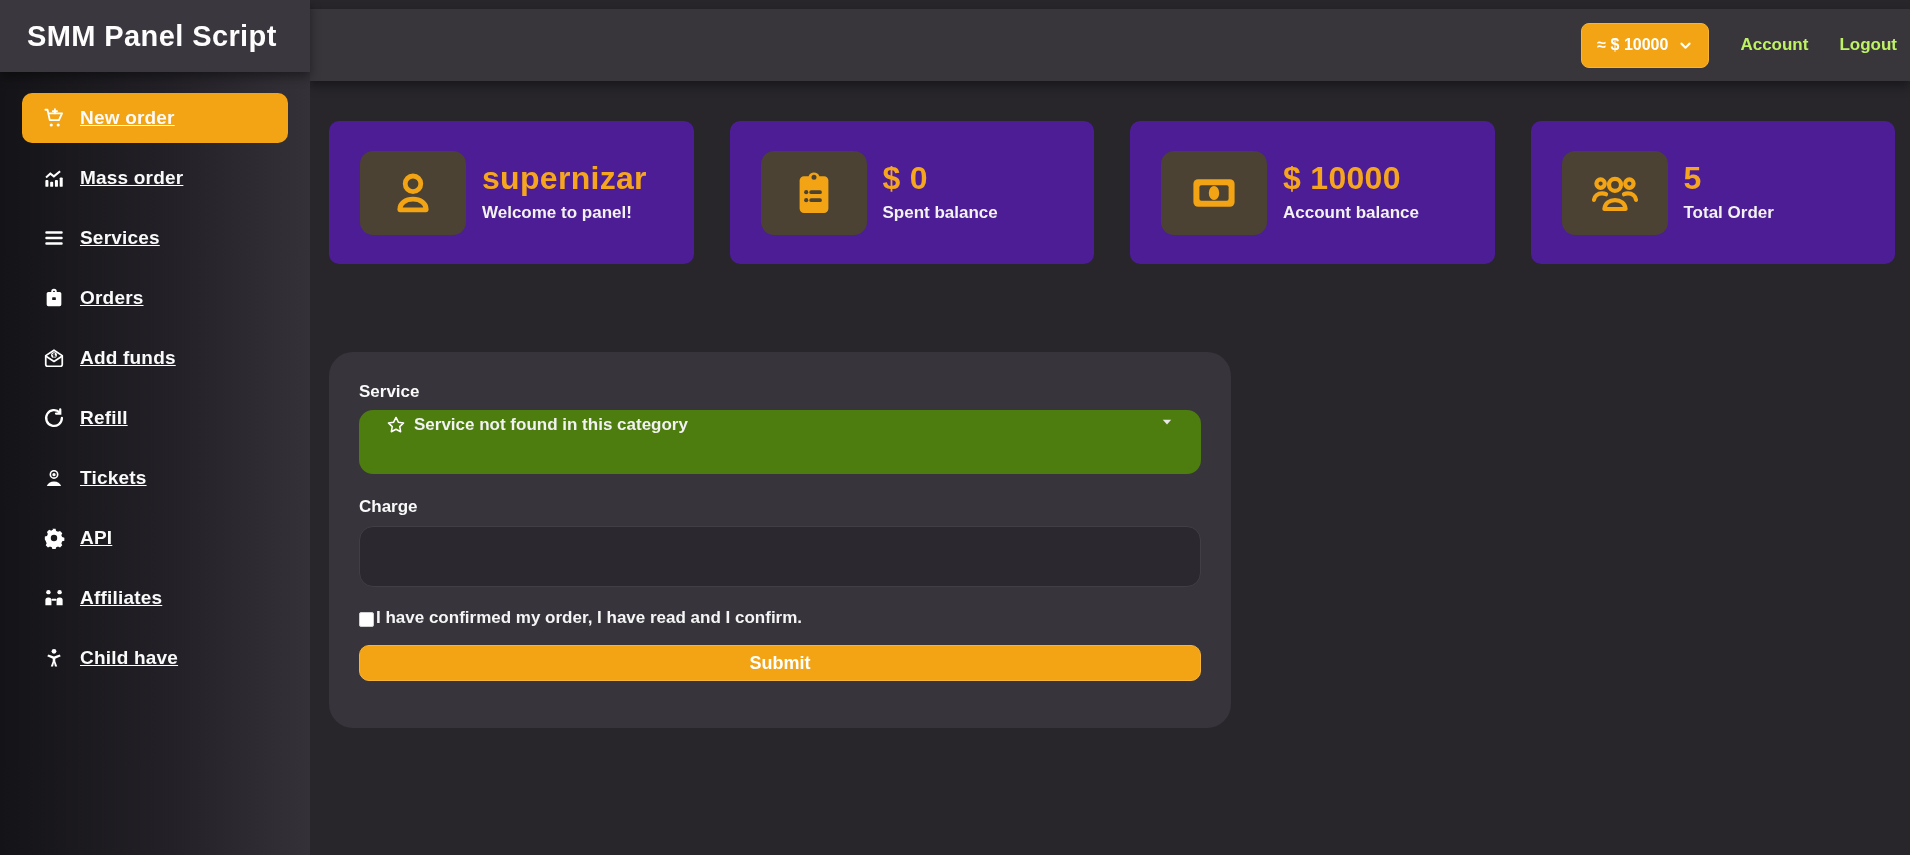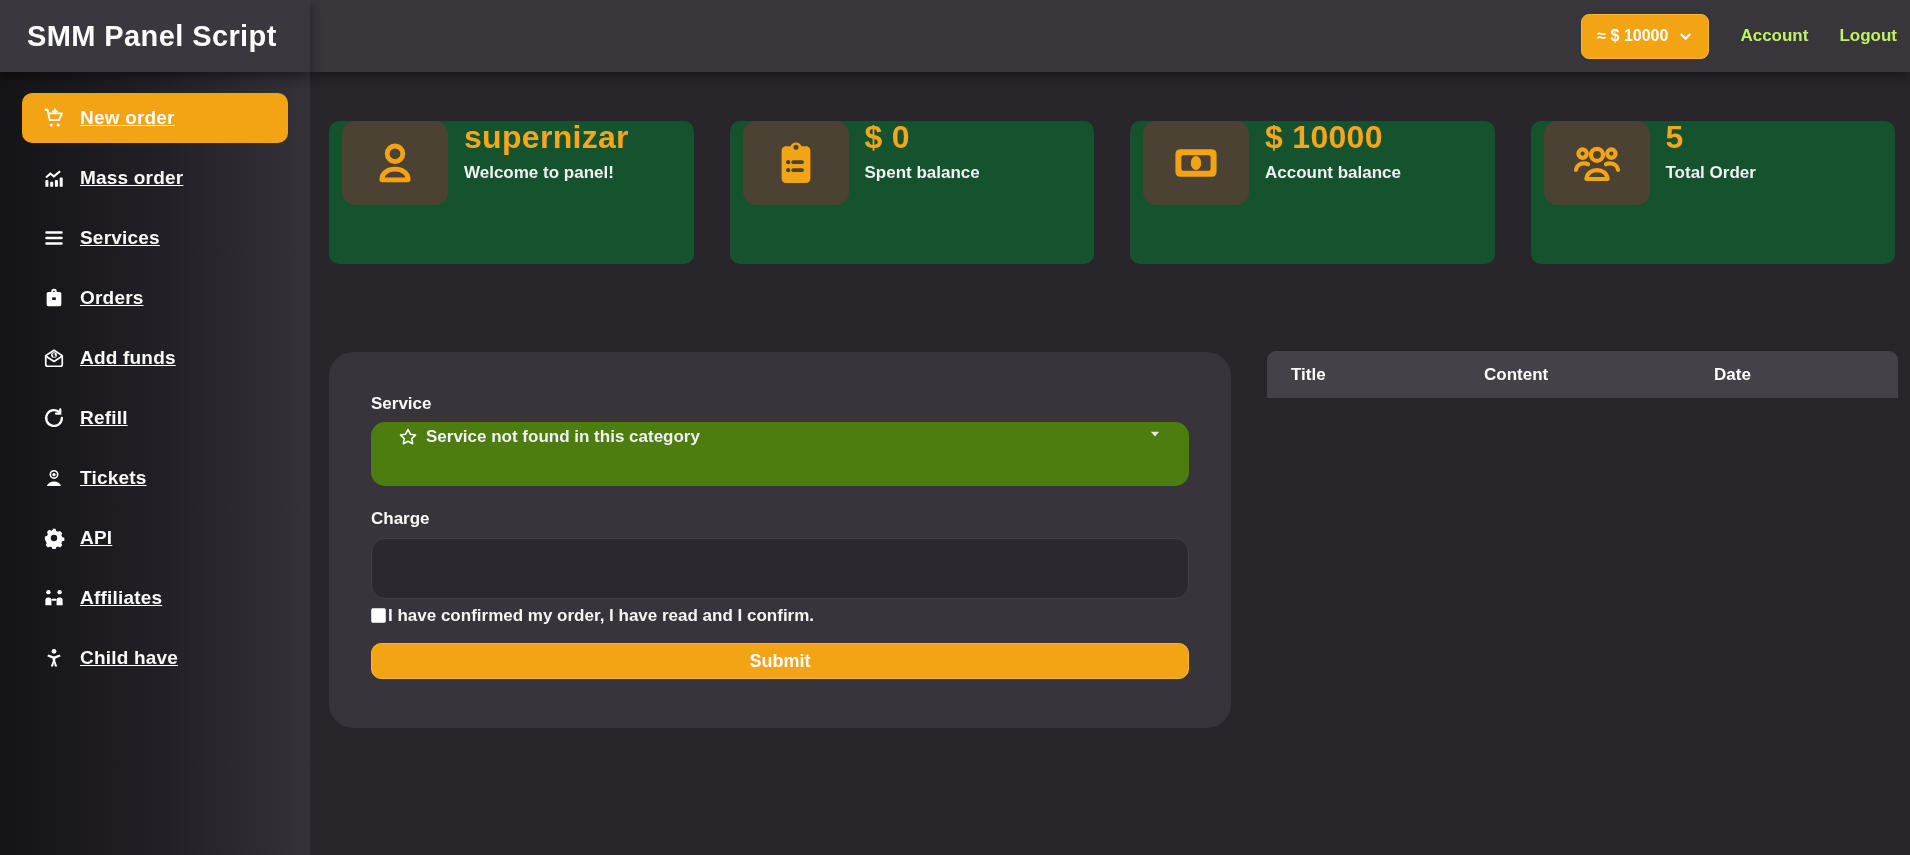--- a/index.html
+++ b/index.html
@@ -30,21 +30,21 @@
     display:flex; align-items:center; padding-left:21px;
     color:#FAFAFA; cursor:pointer; text-decoration:none;
   }
   .nav-item.active { background:#F2A415; }
   .nico { width:22px; height:22px; flex:0 0 22px; color:#fff; }
   .nico svg { width:22px; height:22px; }
   .nlabel { margin-left:15px; font-size:19px; font-weight:bold; letter-spacing:.2px; }
 
   
   .topbar {
-    position:absolute; left:310px; right:0; top:0; height:72px;
+    position:absolute; left:310px; right:0; top:9px; height:72px;
     background:#38353B; box-shadow:0 5px 10px rgba(0,0,0,.40);
     display:flex; align-items:center; justify-content:flex-end;
     padding-right:13px; z-index:4;
   }
   .balance-btn {
     height:45px; border:1px solid #F7B435; border-radius:8px;
     background:#F2A415; color:#fff; font-family:inherit;
     font-size:16px; font-weight:bold; display:flex; align-items:center;
     padding:0 15px; cursor:pointer;
   }
@@ -57,56 +57,56 @@
 
   
   .main { position:absolute; left:310px; top:72px; right:0; bottom:0; background:#28262B; }
 
   
   .cards {
     position:absolute; top:49px; left:19px; right:15px; height:143px;
     display:grid; grid-template-columns:repeat(4,1fr); grid-gap:36px;
   }
   .card {
-    background:#14532d; border-radius:10px; display:flex; 
-    padding-left:13px;
+    background:#4c1d95; border-radius:10px; display:flex; align-items:center;
+    padding-left:31px;
   }
   .iconbox {
     width:106px; height:84px; border-radius:13px; background:#4B4233;
     display:flex; align-items:center; justify-content:center;
     color:#F2A415; flex:0 0 106px;
   }
   .iconbox svg { width:48px; height:48px; }
   .cinfo { margin-left:16px; }
   .cvalue { font-size:32px; font-weight:bold; color:#F5A61E; letter-spacing:.3px; line-height:1.05; }
   .clabel { font-size:17px; font-weight:600; color:#F2F2F2; margin-top:8px; }
 
   
   .order-panel {
     position:absolute; top:280px; left:19px; width:902px; height:376px;
-    background:#37343B; border-radius:24px; padding:42px;
+    background:#37343B; border-radius:24px; padding:30px;
   }
   .flabel { display:block; font-size:17px; font-weight:bold; color:#FAFAFA; }
   .flabel.charge { margin-top:23px; }
   .select {
     margin-top:8px; height:64px; background:#4d7c0f; border:5px solid #4d7c0f;
     border-radius:14px; display:flex; align-items:flex-start; padding:0 22px;
     cursor:pointer;
   }
   .select .star { width:20px; height:20px; color:#fff; flex:0 0 20px; }
   .select .star svg { width:20px; height:20px; }
   .sel-text { margin-left:8px; font-size:17px; font-weight:600; color:#F2F2F2; }
   .select .caret { margin-left:auto; width:14px; height:14px; color:#E8E8E8; }
   .select .caret svg { width:14px; height:14px; }
   .input {
     margin-top:9px; width:100%; height:61px; background:#2B292F;
     border:1px solid #413E46; border-radius:14px; color:#F2F2F2;
     font-family:inherit; font-size:17px; padding:0 22px; outline:none;
   }
-  .confirm-row { margin-top:7px; display:flex; align-items:flex-start; }
+  .confirm-row { margin-top:21px; display:flex; align-items:center; }
   .checkbox {
     width:15px; height:15px; background:#fff; border:1px solid #cfcfcf;
     border-radius:2px; margin-top:2px; flex:0 0 15px; cursor:pointer;
   }
   .confirm-text { font-size:17px; font-weight:bold; color:#F5F5F5; margin-left:2px; }
   .submit {
     margin-top:17px; width:100%; height:36px; background:#F2A415;
     border:1px solid #F7B435; border-radius:10px; color:#fff;
     font-family:inherit; font-size:18px; font-weight:bold; cursor:pointer;
   }
@@ -345,22 +345,15 @@
       <input class="input" type="text" value="" style="">
 
       <div class="confirm-row">
         <span class="checkbox"></span>
         <span class="confirm-text">I have confirmed my order, I have read and I confirm.</span>
       </div>
 
       <button class="submit">Submit</button>
     </section>
 
-    <section class="updates">
-      <div class="thead">
-        <div class="th">Title</div>
-        <div class="th">Content</div>
-        <div class="th">Date</div>
-      </div>
-    </section>
 
   </main>
 </div>
 
 </body></html>

